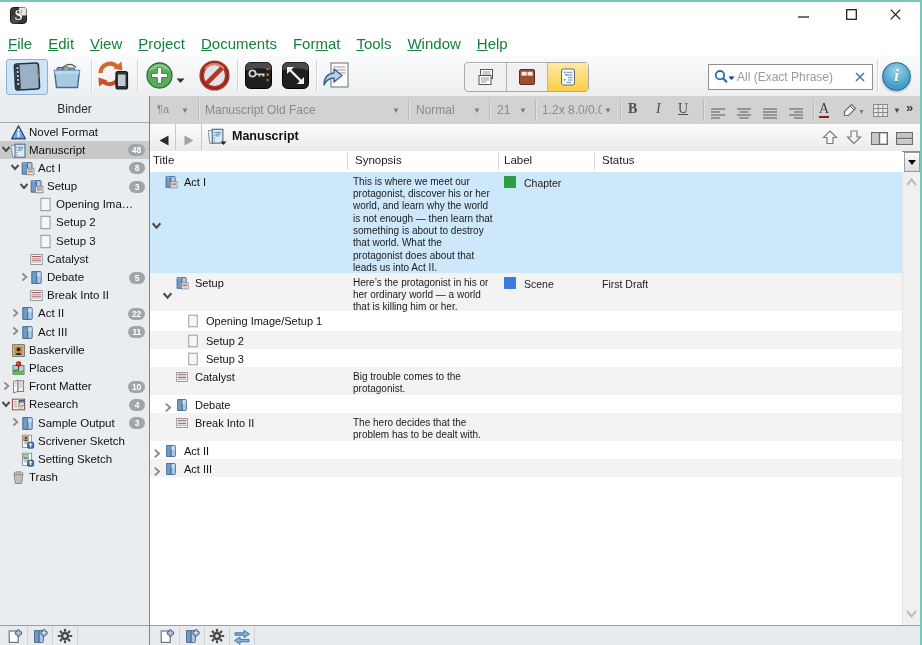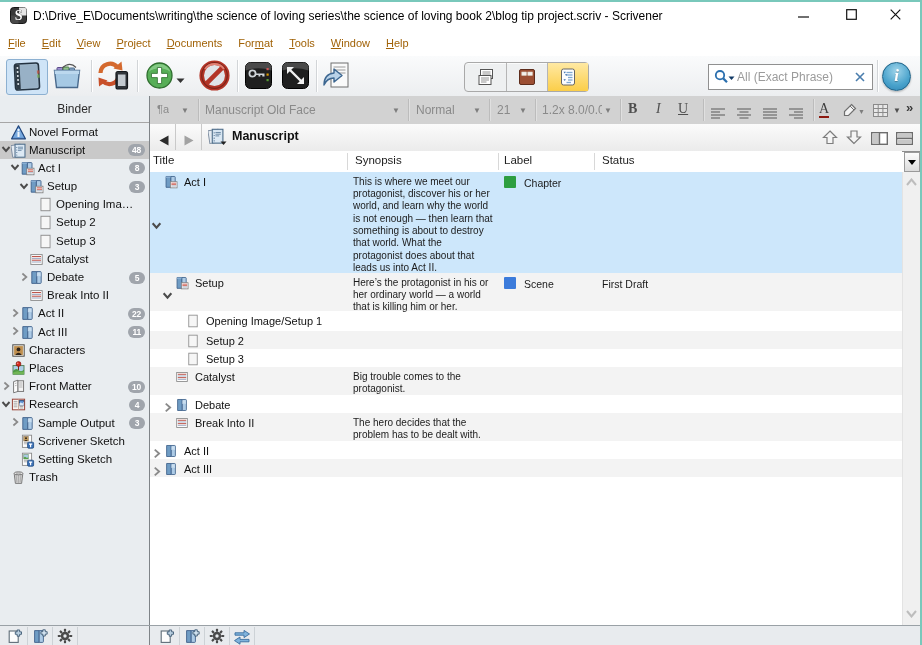--- a/index.html
+++ b/index.html
@@ -10,21 +10,21 @@
 .abs{position:absolute;}
 
 #titlebar{left:0;top:0;width:920px;height:31px;background:#fff;}
 #appicon{left:10px;top:7px;width:17px;height:17px;}
 #titletext{left:33px;top:9px;font-size:12px;color:#000;white-space:nowrap;}
 .wbtn{top:5px;width:30px;height:22px;color:#111;text-align:center;}
 #btn-min{left:788px;}#btn-max{left:836px;}#btn-close{left:880px;}
 .wbtn svg{display:block;margin:4px auto 0;}
 
 #menubar{left:0;top:31px;width:920px;height:25px;background:#fff;display:flex;}
-.menuitem{padding:0 8px;line-height:25px;font-size:11px;color:#a16207;}
+.menuitem{padding:0 8px;line-height:25px;font-size:15px;color:#15803d;}
 .menuitem u{text-decoration:underline;}
 
 #toolbar{left:0;top:56px;width:920px;height:40px;
   background:linear-gradient(#fafbfc,#eceef0);border-bottom:1px solid #b3b3b3;}
 .tsep{top:4px;width:1px;height:32px;background:#d2d5d8;border-right:1px solid #fff;}
 .tbtn{top:3px;height:34px;}
 .tbtn.sel{background:#cfe4f7;border:1px solid #8cb0d1;border-radius:3px;}
 .tbtn svg{display:block;margin:1px auto 0;}
 #viewgroup{left:464px;top:6px;width:123px;height:28px;border:1px solid #a9a9a9;border-radius:4px;
   background:#eef0f1;display:flex;box-shadow:0 1px 0 rgba(255,255,255,.7) inset;}
@@ -107,21 +107,20 @@
   <div class="abs" id="border-top"></div>
   <div class="abs" id="border-right"></div>
 
   <div class="abs" id="titlebar">
     <svg class="abs" id="appicon" viewBox="0 0 17 17">
       <rect x="0.5" y="0.5" width="16" height="16" rx="3.2" fill="#383838" stroke="#161616"></rect>
       <path d="M9 0.5 h4.5 a3 3 0 0 1 3 3 v5 h-7.5 Z" fill="#e6e6e6"></path>
       <path d="M1 8.5 h7.5 v8 H4 a3 3 0 0 1 -3 -3 Z" fill="#4a4a4a"></path>
       <text x="8.6" y="13" font-family="Liberation Serif,serif" font-size="14" font-weight="bold" fill="#fdfdfd" text-anchor="middle" stroke="#333" stroke-width="0.5" paint-order="stroke">S</text>
     </svg>
-    <div class="abs" id="titletext">D:\Drive_E\Documents\writing\the science of loving series\the science of loving book 2\blog tip project.scriv - Scrivener</div>
     <div class="abs wbtn" id="btn-min">
       <svg width="11" height="11" viewBox="0 0 11 11">
           <line x1="0" y1="8" x2="11" y2="8" stroke="#111" stroke-width="1.2"></line>
         </svg>
     </div>
     <div class="abs wbtn" id="btn-max">
       <svg width="11" height="11" viewBox="0 0 11 11">
           <rect x="0.7" y="0.7" width="9.6" height="9.6" fill="none" stroke="#111" stroke-width="1.2"></rect>
         </svg>
     </div>
@@ -488,21 +487,21 @@
         </div>
         <div class="brow">
           <span class="bicon" style="left:11px">
             <svg width="15" height="15" viewBox="0 0 15 15">
               <rect x="1.8" y="1.8" width="11.4" height="11.4" fill="#f2ede2" stroke="#4e4e4e" stroke-width="1"></rect>
               <rect x="3.1" y="3.1" width="8.8" height="8.8" fill="#bf8f4f"></rect>
               <circle cx="7.5" cy="6.4" r="1.9" fill="#2e2318"></circle>
               <path d="M4.2 11.9 Q7.5 7.6 10.8 11.9 Z" fill="#2e2318"></path>
             </svg>
           </span>
-          <span class="blabel" style="left:29px;max-width:109px">Characters</span>
+          <span class="blabel" style="left:29px;max-width:109px">Baskerville</span>
         </div>
         <div class="brow">
           <span class="bicon" style="left:11px">
             <svg width="15" height="15" viewBox="0 0 15 15">
               <rect x="2" y="4.6" width="11" height="8.6" fill="#aecfe8" stroke="#4a7a4e" stroke-width="0.9"></rect>
               <path d="M2 10 Q5 6.5 7.5 9 Q10 11.5 13 8.8 V13.2 H2 Z" fill="#4f9a44"></path>
               <path d="M2 11.8 Q6 9 9 11 L13 10.5 V13.2 H2 Z" fill="#71b655"></path>
               <line x1="7.5" y1="4" x2="7.5" y2="9" stroke="#7a2a1e" stroke-width="1"></line>
               <circle cx="7.5" cy="3" r="2.4" fill="#d6281c" stroke="#7e130c" stroke-width="0.7"></circle>
               <circle cx="6.7" cy="2.2" r="0.8" fill="#f28d84"></circle>

